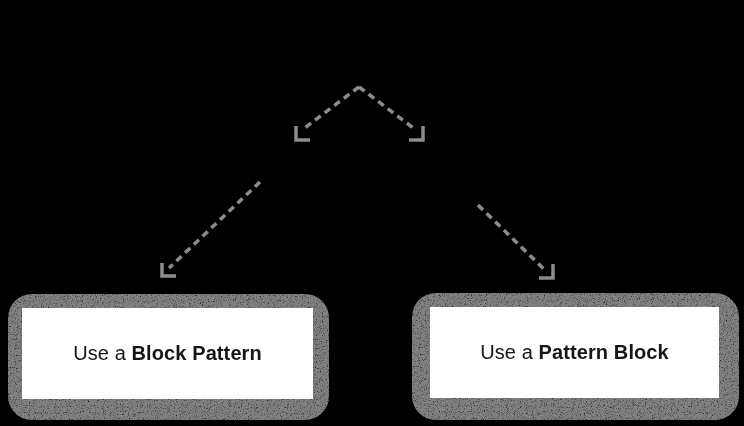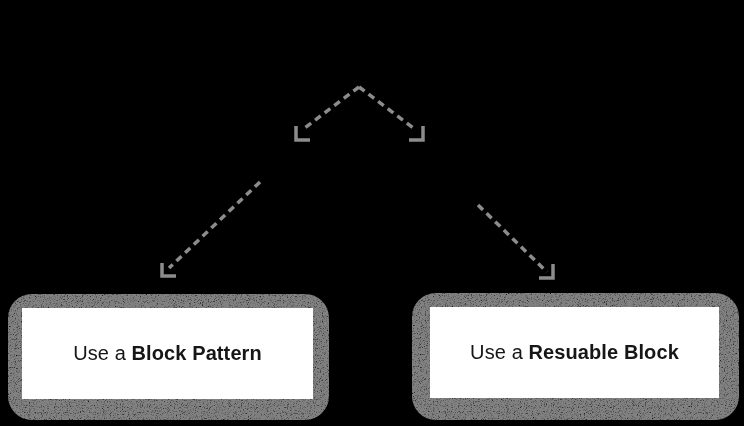--- a/index.html
+++ b/index.html
@@ -82,16 +82,16 @@
       <path d="M478,205 L547,272" stroke-dasharray="7 5"></path>
       <path d="M553,264 L553,278 L539,278"></path>
     </g>
   </svg>
 
   <div id="box-left" class="option-box">
     <span><span>Use a </span><span class="bold">Block Pattern</span></span>
   </div>
 
   <div id="box-right" class="option-box">
-    <span><span>Use a </span><span class="bold">Resuable Block</span></span>
+    <span><span>Use a </span><span class="bold">Pattern Block</span></span>
   </div>
 
 </div>
 
 </body></html>

